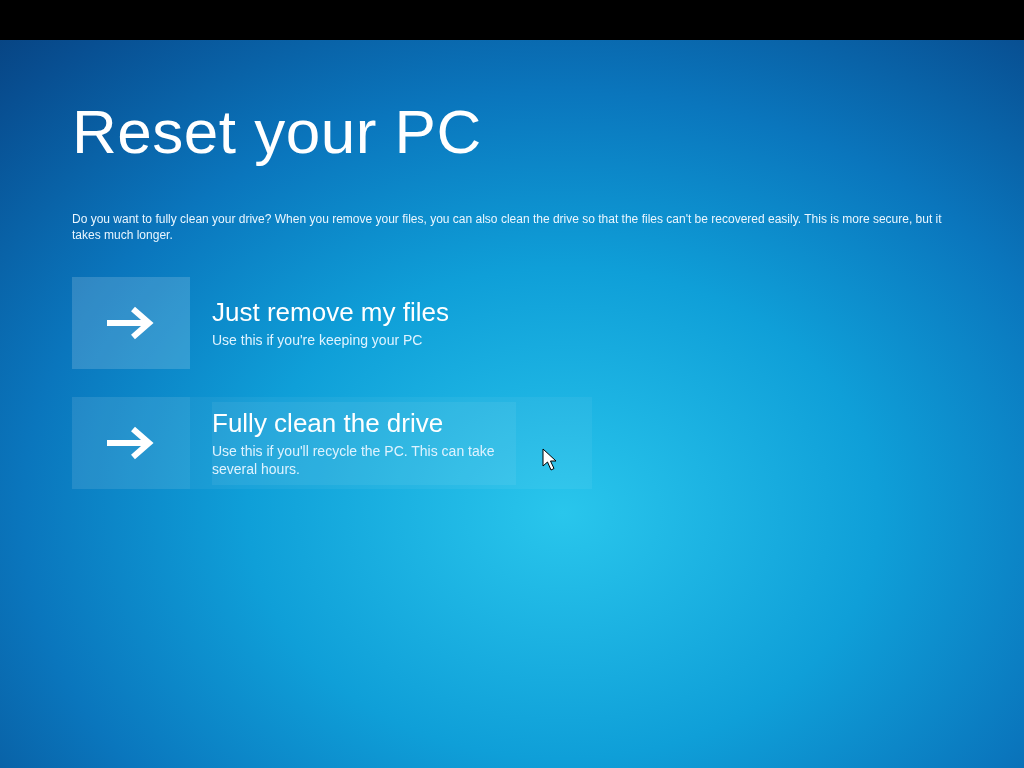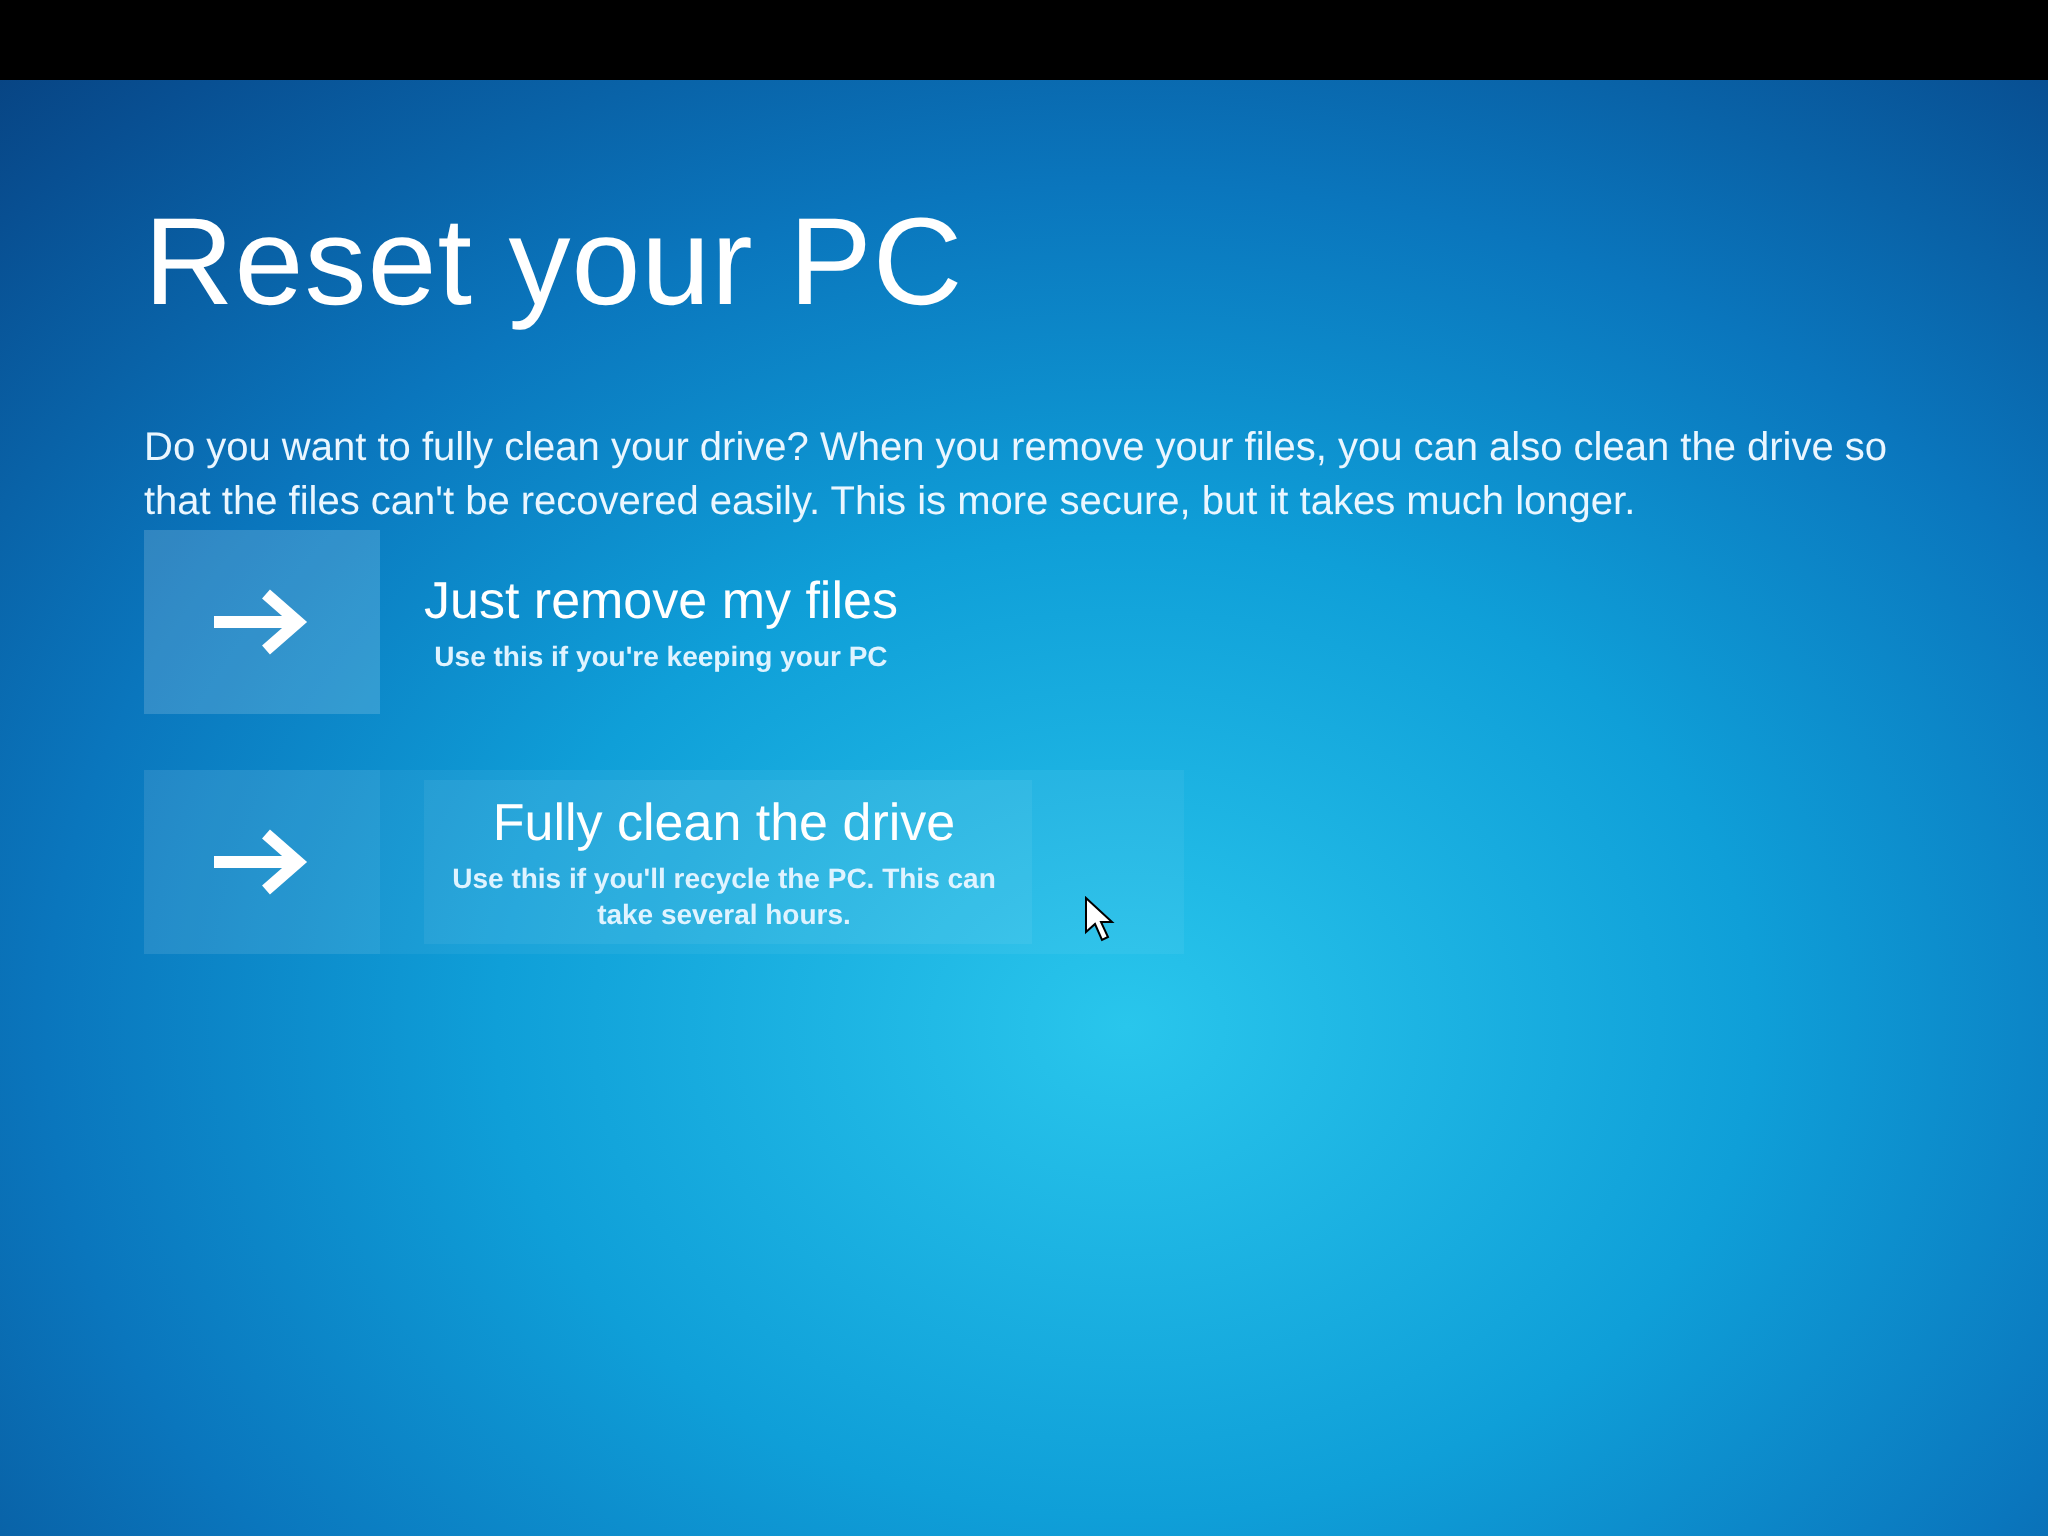--- a/index.html
+++ b/index.html
@@ -25,24 +25,25 @@
       padding: 56px 72px 0 72px;
     }
     .page-title {
       font-size: 62px;
       font-weight: 200;
       letter-spacing: 0.5px;
       color: #ffffff;
       margin-bottom: 44px;
     }
     .description {
-      font-size: 20px;
+      font-size: 12px;
       font-weight: 400;
       line-height: 1.35;
       color: #eaf6ff;
+      margin-bottom: 34px;
       max-width: 880px;
     }
     .options {
       display: flex;
       flex-direction: column;
       gap: 28px;
       max-width: 520px;
     }
     .option {
       display: flex;
@@ -62,30 +63,30 @@
       align-items: center;
       justify-content: center;
       flex-shrink: 0;
     }
     .option.opt-a .tile { background: rgba(255,255,255,0.16); }
     .option.opt-b .tile { background: rgba(255,255,255,0.24); }
     .option.opt-b .tile,
     .option.opt-b .opt-text { background: rgba(255,255,255,0.06); }
     .option.opt-b { background: rgba(255,255,255,0.05); }
     .arrow-svg { width: 56px; height: 40px; }
-    .opt-text { padding: 6px 4px 6px 0; text-align: center; }
+    .opt-text { padding: 6px 4px 6px 0; }
     .opt-title {
       font-size: 26px;
       font-weight: 300;
       color: #ffffff;
       margin-bottom: 3px;
     }
     .opt-sub {
       font-size: 14px;
-      font-weight: 700;
+      font-weight: 400;
       color: #dff3ff;
       line-height: 1.3;
       max-width: 300px;
     }
     .cursor {
       position: absolute;
       left: 542px;
       top: 448px;
       width: 18px;
       height: 24px;

